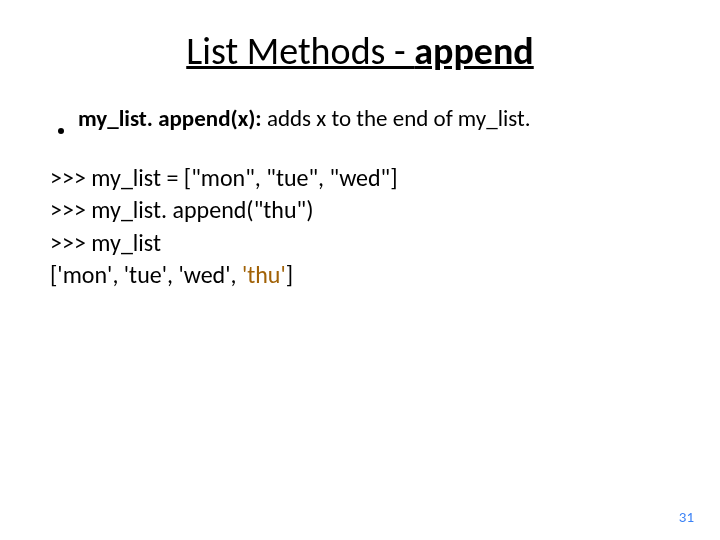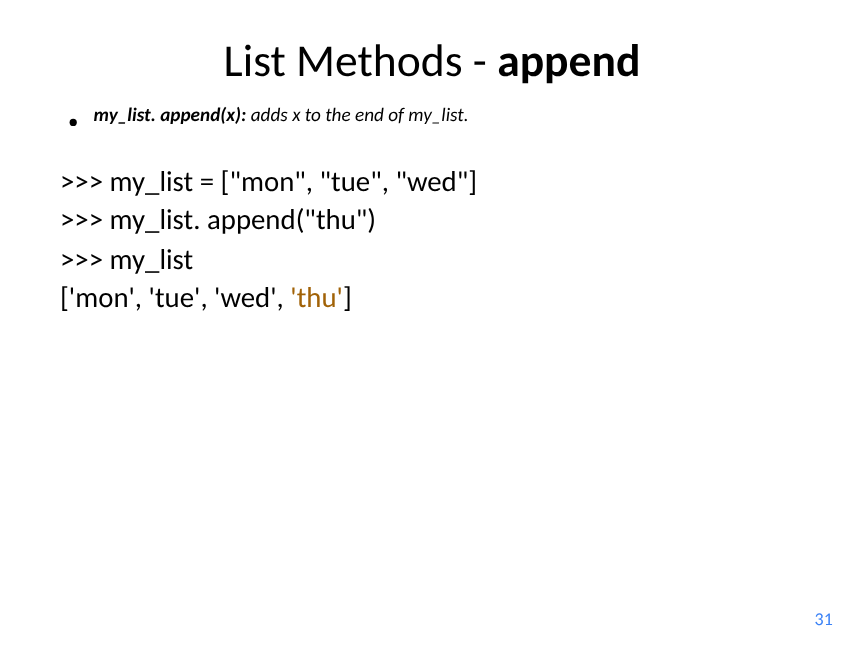--- a/index.html
+++ b/index.html
@@ -15,31 +15,31 @@
   .slide {
     width: 100%;
     height: 100%;
     padding: 20px 50px 30px 50px;
     position: relative;
   }
   .title {
     font-size: 38px;
     text-align: center;
     margin-top: 8px;
-    margin-bottom: 13px;
+    margin-bottom: 30px;
     font-weight: 400;
+    text-decoration: underline;
   }
   .title .bold { font-weight: 700; }
   .bullet-row {
     display: flex;
-    align-items: flex-start;
-    font-size: 16px;
+    align-items: flex-end;
+    font-size: 23px;
     margin-bottom: 28px;
     margin-left: 8px;
-    font-style: italic;
   }
   .bullet-dot {
     width: 6px;
     height: 6px;
     background: #000;
     border-radius: 50%;
     margin-top: 12px;
     margin-right: 14px;
     flex-shrink: 0;
   }

